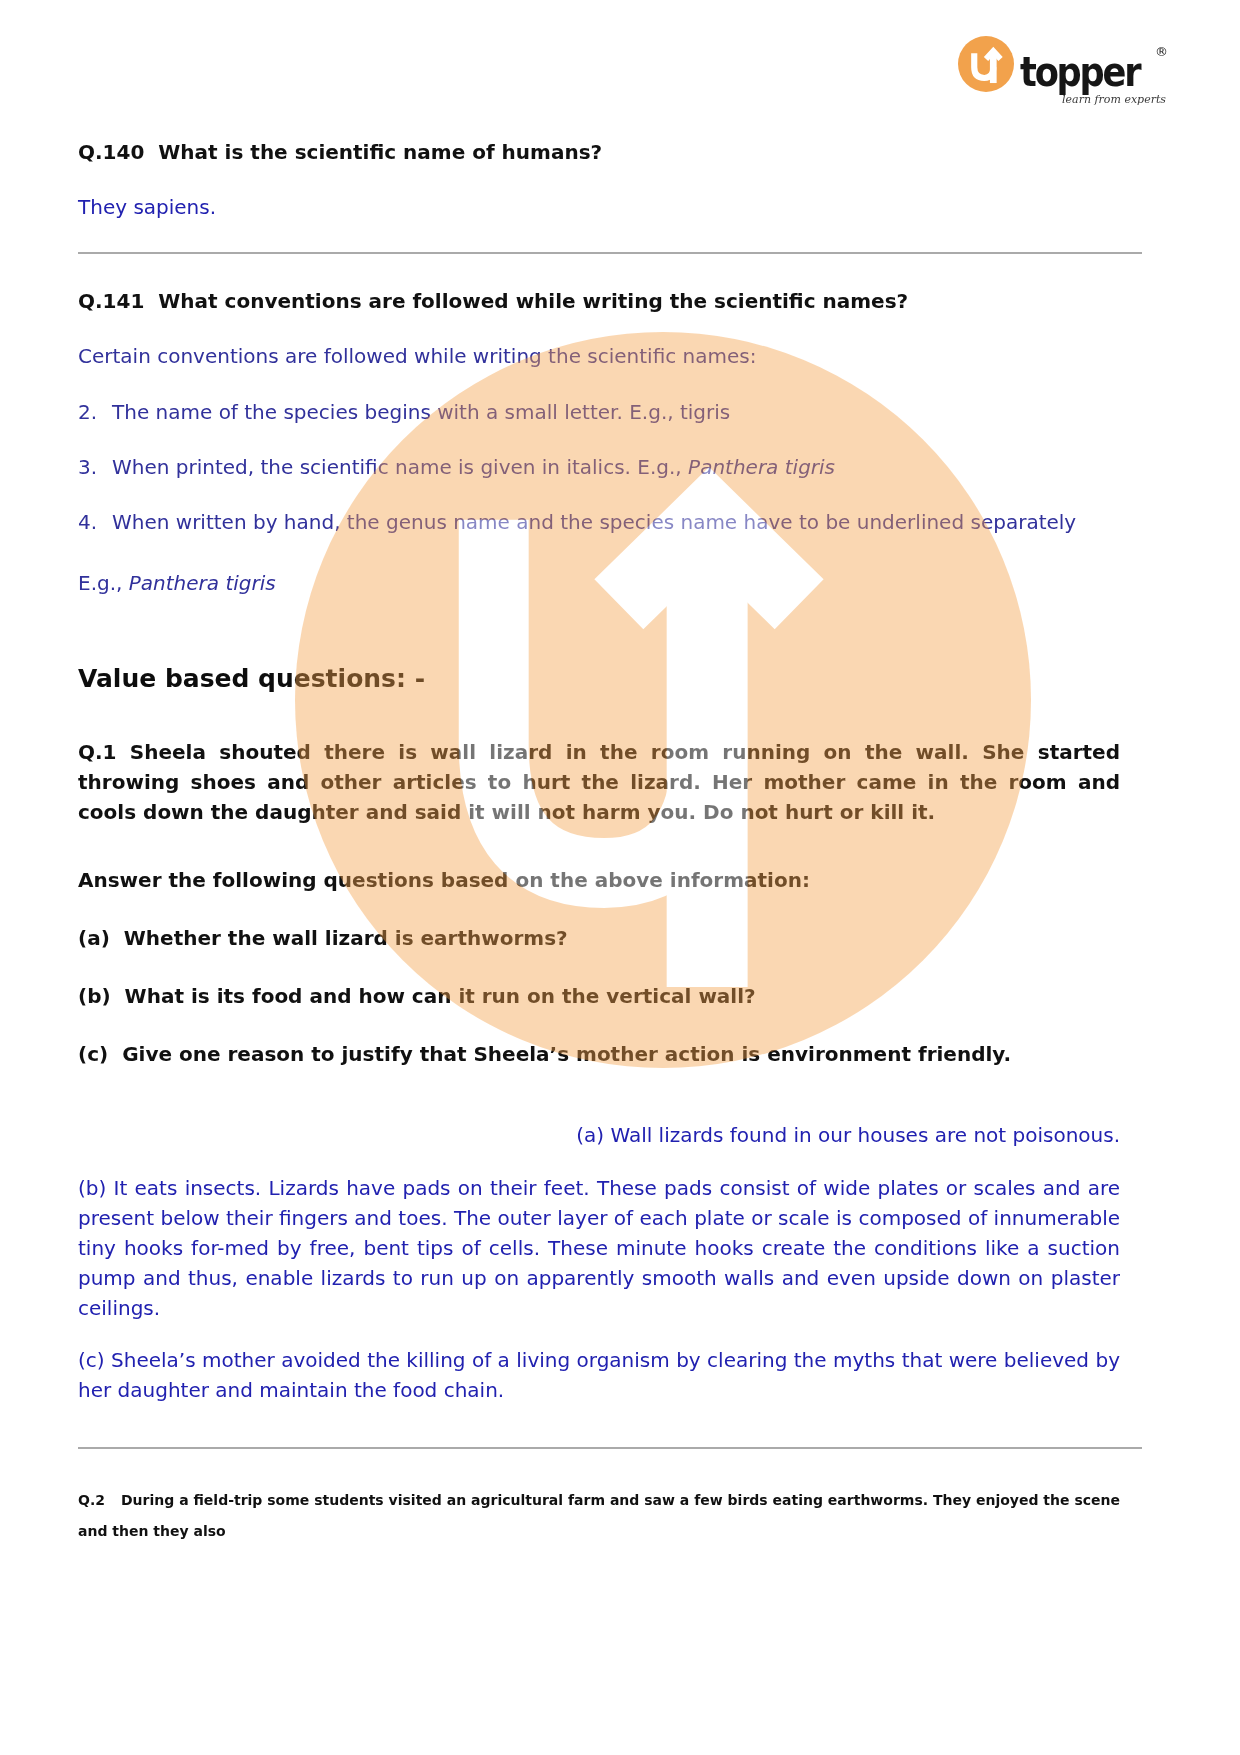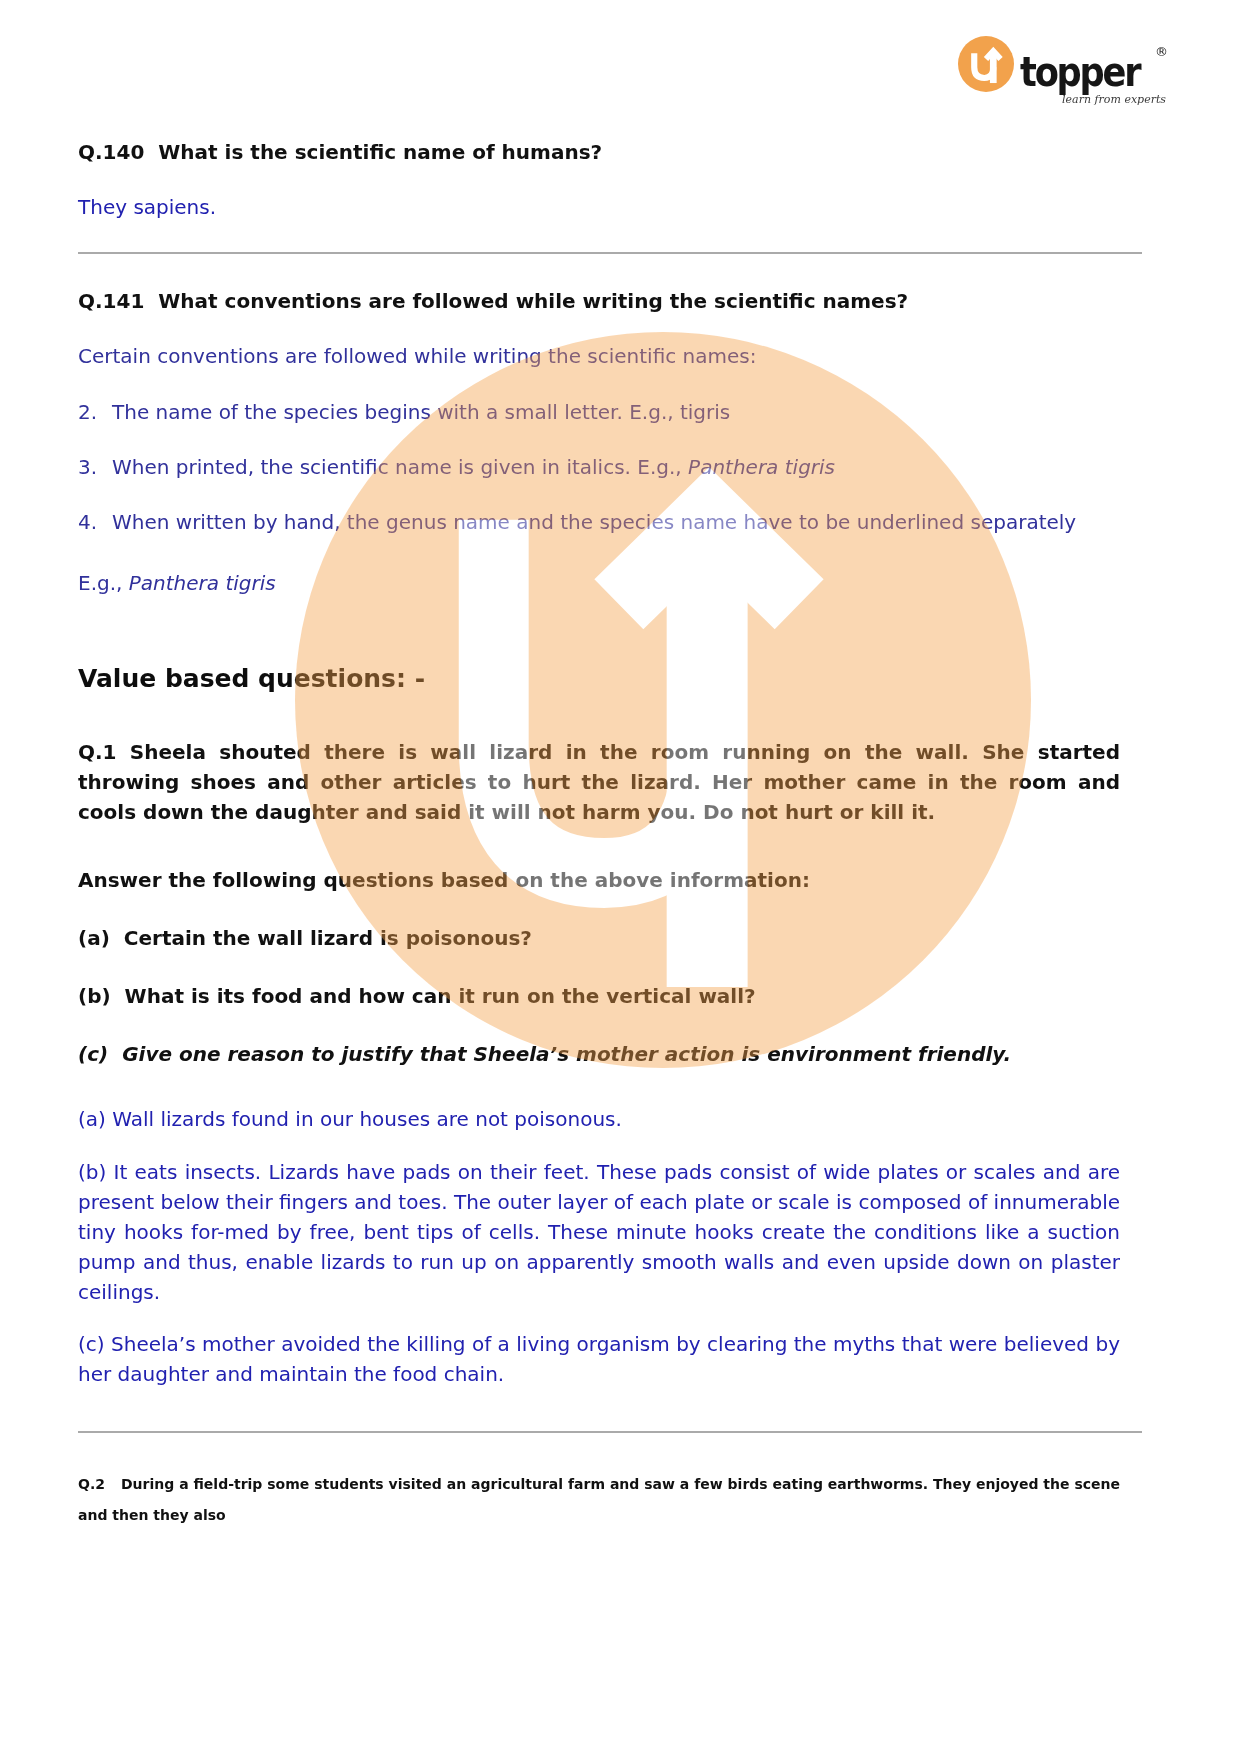--- a/index.html
+++ b/index.html
@@ -39,24 +39,24 @@
   .ans-line{font-size:20px;line-height:28px;margin:0 0 31px 0;}
   .divider{height:2px;background:#aaaaaa;border:0;margin:0 -22px 33px 0;}
   .intro{font-size:20px;line-height:28px;margin:0 0 27px 0;}
   .conv-item{font-size:20px;line-height:30px;margin:0 0 25px 0;}
   .conv-num{display:inline-block;min-width:34px;}
   .example{font-size:20px;line-height:28px;margin:32px 0 0 0;}
   .vb-heading{font-weight:700;font-size:25px;line-height:32px;margin:66px 0 42px 0;color:#0d0d0d;}
   .para-bold{font-weight:700;font-size:20px;line-height:30px;text-align:justify;margin:0 0 38px 0;}
   .subq{font-weight:700;font-size:20px;line-height:30px;margin:0 0 28px 0;}
   .subq .num{margin-right:14px;}
-  .subq-wrap{text-align:justify;margin:0 0 36px 0;font-style:italic;}
+  .subq-wrap{text-align:justify;margin:0 0 52px 0;}
   .ans-para{font-size:20px;line-height:30px;text-align:justify;margin:0 0 22px 0;}
   .ans-para.last{margin-bottom:42px;}
-  .ans-single{font-size:20px;line-height:28px;margin:0 0 24px 0;}
+  .ans-single{font-size:20px;line-height:28px;margin:0 0 24px 8px;text-align:right;}
   .divider2{height:2px;background:#aaaaaa;border:0;margin:14px -22px 36px 0;}
   .q2{font-weight:700;font-size:14px;line-height:31px;text-align:justify;margin:0;}
   .q2 .num{margin-right:16px;}
   i{font-style:italic;}
 </style>
 </head>
 <body>
 
 <div class="page">
 
@@ -99,21 +99,21 @@
     <p class="conv-item blue2"><span class="conv-num">4.</span><span>When written by hand, the genus name and the species name have to be underlined separately</span><i></i></p>
 
     <p class="example blue2"><span>E.g., </span><i>Panthera tigris</i></p>
 
     <h2 class="vb-heading">Value based questions: -</h2>
 
     <p class="para-bold">Q.1 Sheela shouted there is wall lizard in the room running on the wall. She started throwing shoes and other articles to hurt the lizard. Her mother came in the room and cools down the daughter and said it will not harm you. Do not hurt or kill it.</p>
 
     <p class="subq">Answer the following questions based on the above information:</p>
 
-    <p class="subq"><span class="num">(a)</span><span>Certain the wall lizard is poisonous?</span></p>
+    <p class="subq"><span class="num">(a)</span><span>Whether the wall lizard is earthworms?</span></p>
 
     <p class="subq"><span class="num">(b)</span><span>What is its food and how can it run on the vertical wall?</span></p>
 
     <p class="subq subq-wrap"><span class="num">(c)</span><span>Give one reason to justify that Sheela’s mother action is environment friendly.</span></p>
 
     <p class="ans-single blue">(a) Wall lizards found in our houses are not poisonous.</p>
 
     <p class="ans-para blue">(b) It eats insects. Lizards have pads on their feet. These pads consist of wide plates or scales and are present below their fingers and toes. The outer layer of each plate or scale is composed of innumerable tiny hooks for-med by free, bent tips of cells. These minute hooks create the conditions like a suction pump and thus, enable lizards to run up on apparently smooth walls and even upside down on plaster ceilings.</p>
 
     <p class="ans-para blue last">(c) Sheela’s mother avoided the killing of a living organism by clearing the myths that were believed by her daughter and maintain the food chain.</p>

